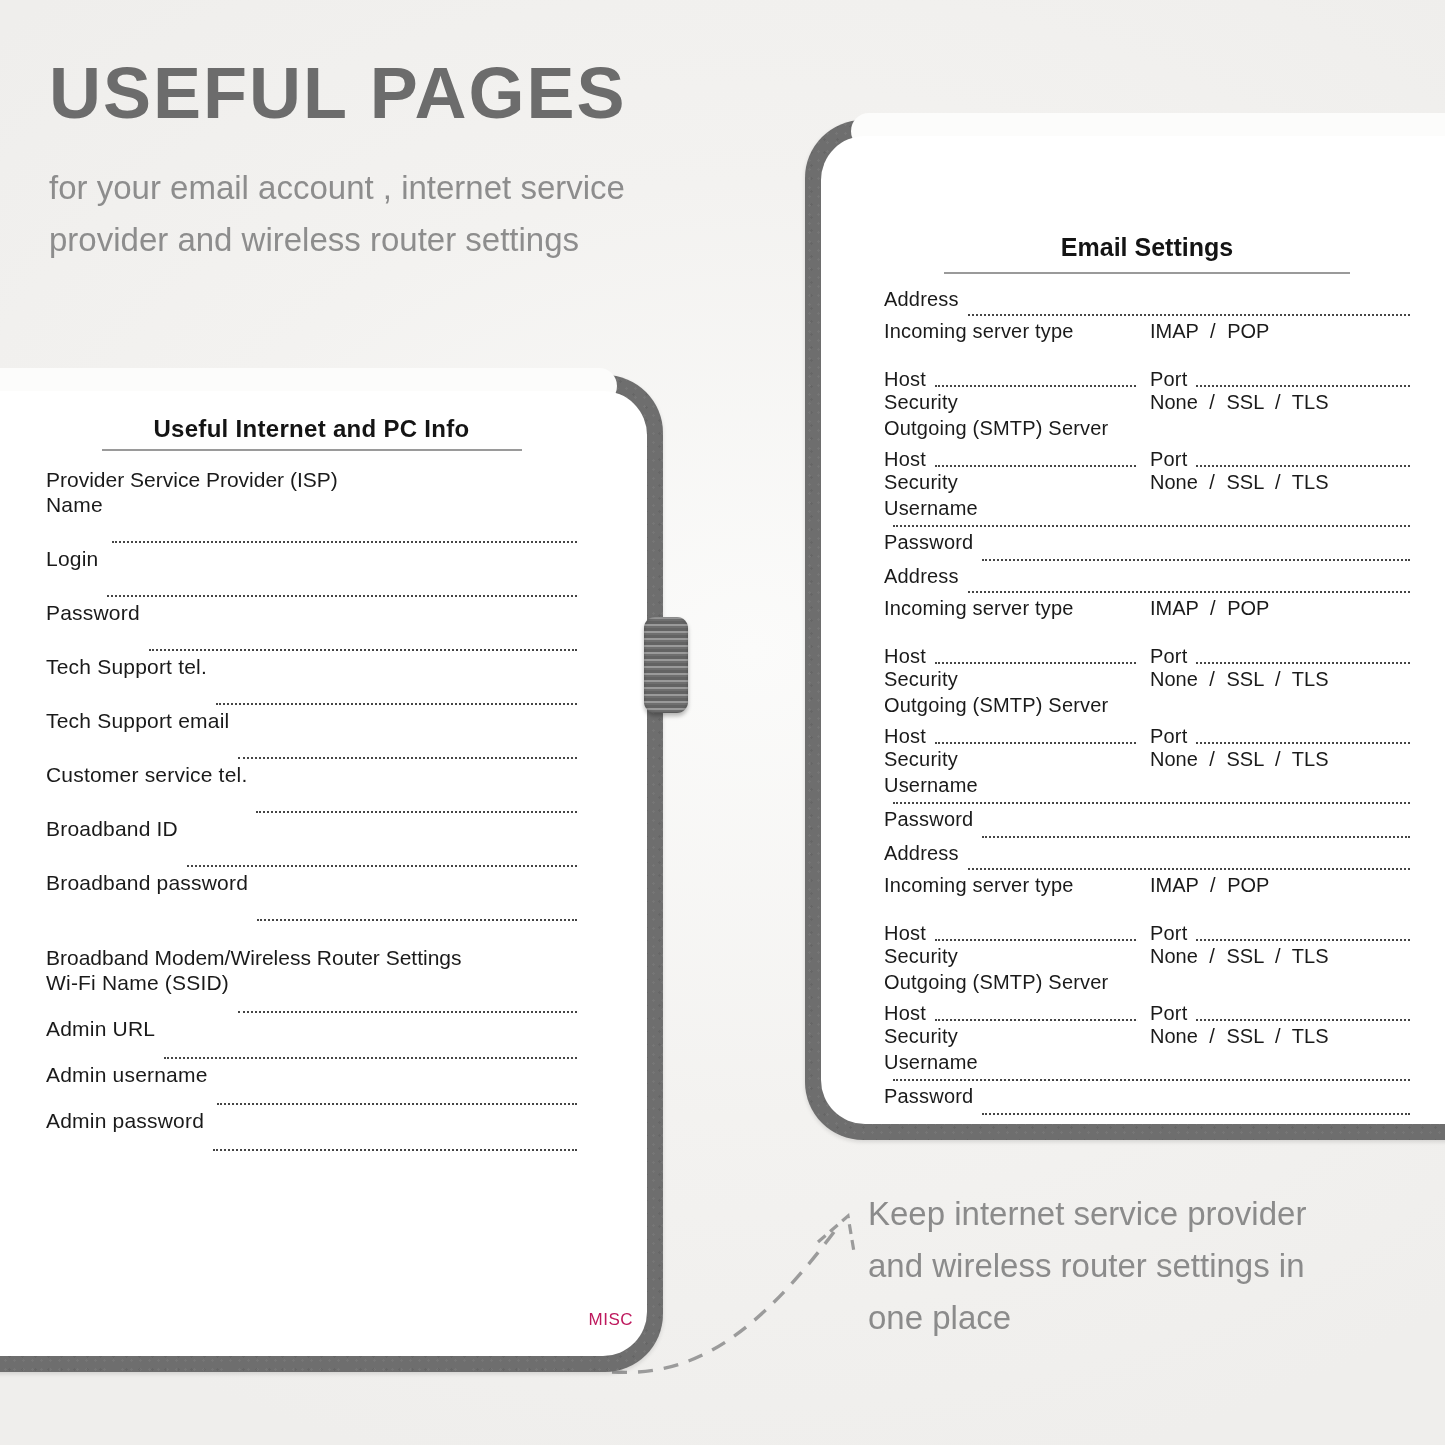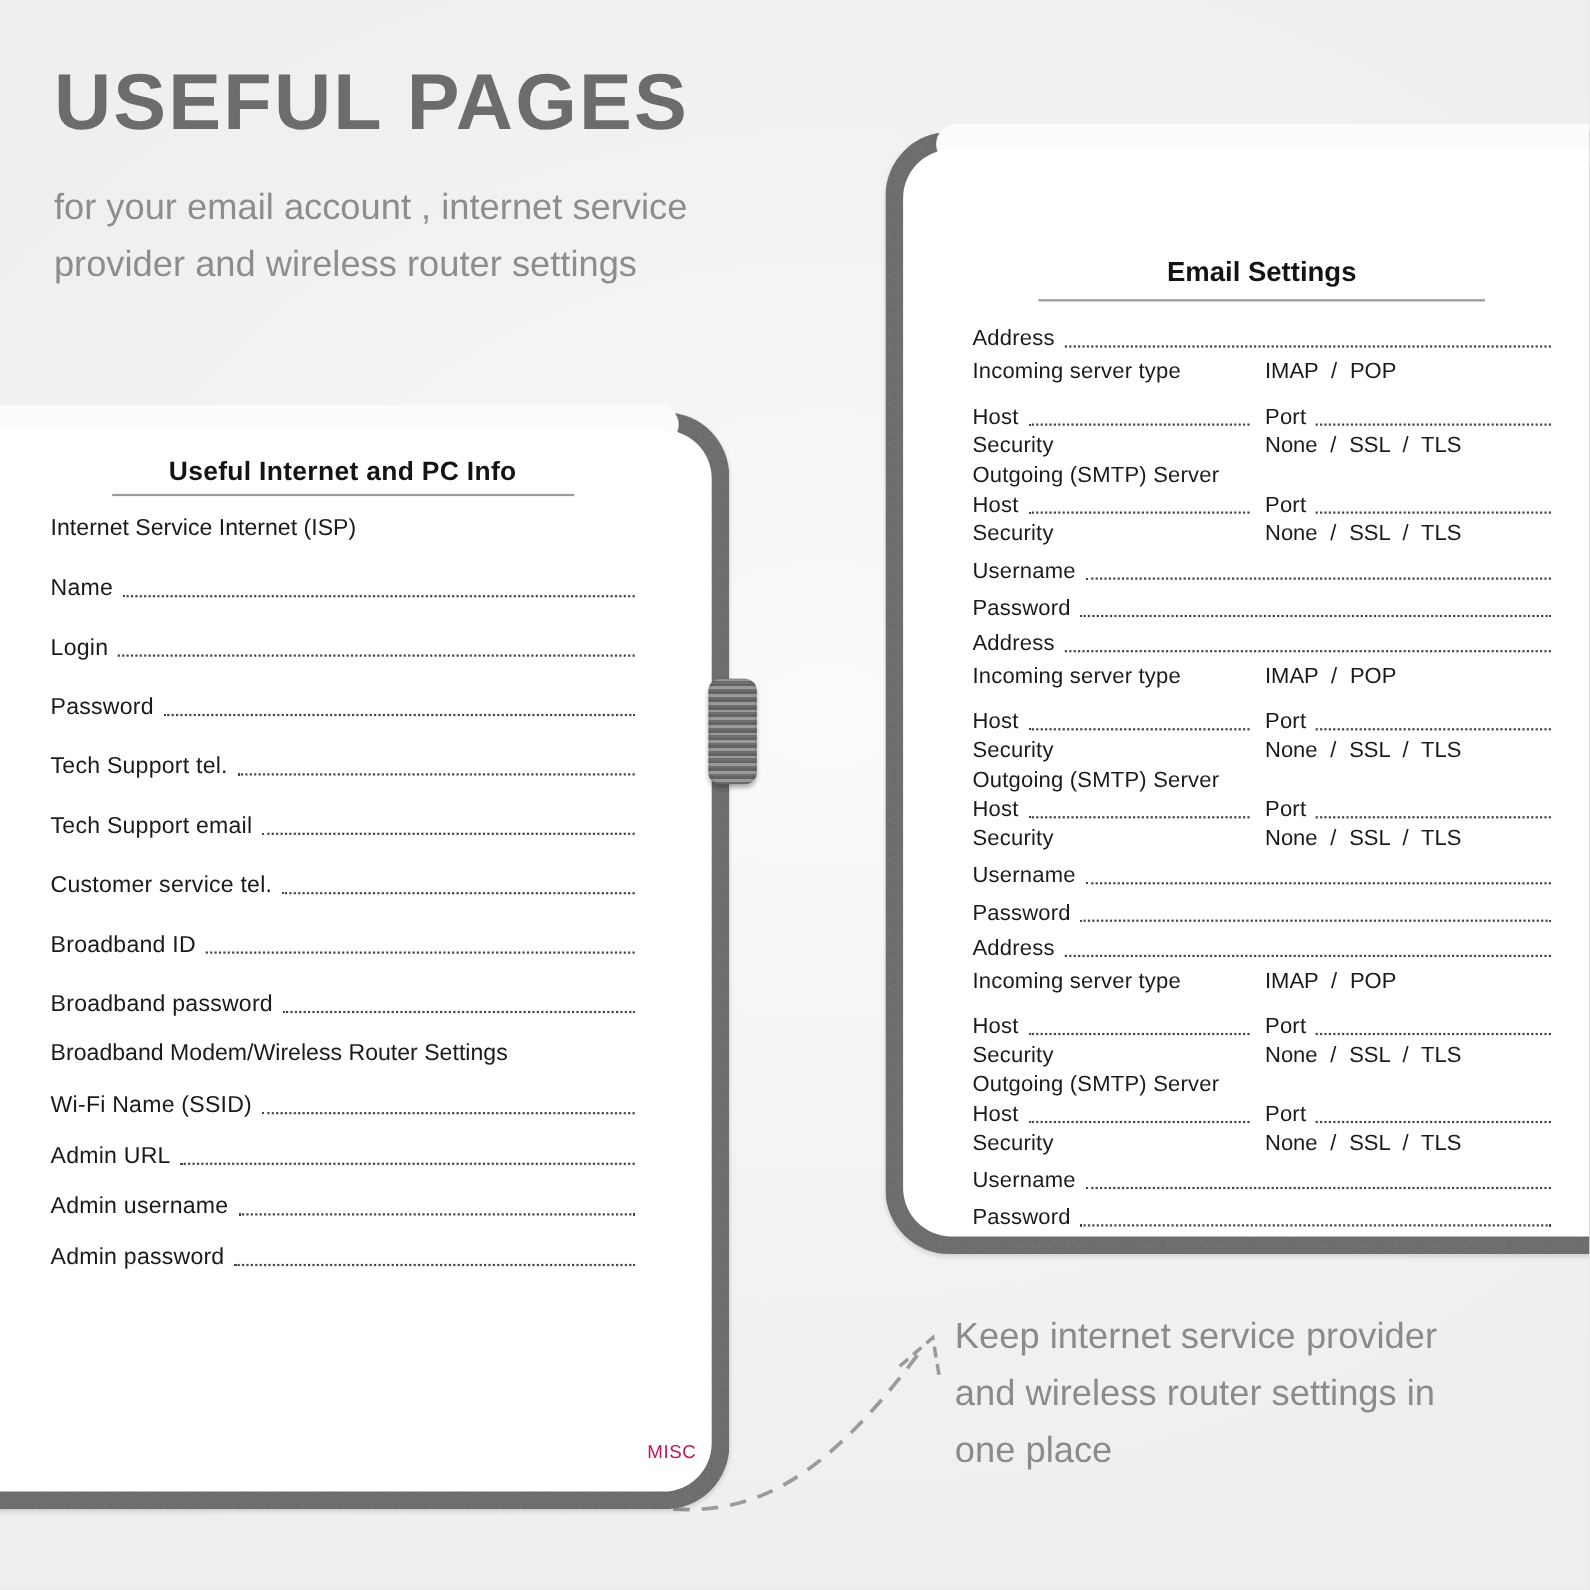--- a/index.html
+++ b/index.html
@@ -40,21 +40,21 @@
     border-radius:11px; z-index:3;
     background:repeating-linear-gradient(180deg,#9a9a9a 0 2.5px,#6f6f6f 2.5px 4.5px,#636363 4.5px 7px);
     box-shadow:0 3px 4px rgba(0,0,0,.28), inset 0 0 3px rgba(0,0,0,.25);
   }
 
   
   .page-title{font-weight:700; color:#141414; text-align:center;}
   .title-underline{height:0; border-bottom:2px solid #9a9a9a;}
   .lbl{color:#1a1a1a; white-space:nowrap; letter-spacing:.2px;}
   .leader{flex:1; border-bottom:2px dotted #454545; margin:0 0 4px 9px;}
-  .row{display:flex; align-items:flex-end;}
+  .row{display:flex; }
 
   
   .lp-content{position:absolute; left:92px; right:70px; top:24px; font-size:21px;}
   .lp-content .page-title{font-size:24px; line-height:28px; letter-spacing:.3px;}
   .lp-content .title-underline{width:420px; margin:6px auto 0;}
   .section-header{margin-top:16px; line-height:26px; color:#1a1a1a;}
   .section-header.s2{margin-top:20px;}
   .field-row.fr1{height:54px;}
   .field-row.fr2{height:46px;}
   .misc-tab{
@@ -66,21 +66,21 @@
   .rp-content{position:absolute; left:63px; right:89px; top:56px; font-size:20px;}
   .rp-content .page-title{font-size:25px; line-height:30px;margin-top:40px;}
   .rp-content .title-underline{width:406px; margin:10px auto 0;}
   .blocks{margin-top:14px;}
   .r-address{height:32px;}
   .r-incoming{height:30px;}
   .spacer{height:14px;}
   .r-hp{height:27px;}
   .r-sec{height:26px;}
   .r-out{height:27px;}
-  .r-user{height:34px;}
+  .r-user{height:34px;flex-direction:column;}
   .r-pass{height:34px;}
   .cell-l{width:266px;}
   .cell-host{width:252px; display:flex; align-items:flex-end;}
   .cell-port{flex:1; display:flex; align-items:flex-end; margin-left:14px;}
   .opt{color:#1a1a1a; word-spacing:6px; white-space:nowrap;}
 
   
   .caption{position:absolute; left:868px; top:1188px; font-size:33px; color:#8b8b8b; line-height:1.58; z-index:1;}
   .arrow-svg{position:absolute; left:580px; top:1180px; z-index:1;}
 </style>
@@ -96,21 +96,21 @@
       <div>provider and wireless router settings</div>
     </div>
   </div>
 
   <div class="notebook notebook-left">
     <div class="page">
       <div class="lp-content">
         <div class="page-title">Useful Internet and PC Info</div>
         <div class="title-underline"></div>
 
-        <div class="section-header">Internet Service Internet  (ISP)</div>
+        <div class="section-header">Provider Service Provider  (ISP)</div>
 
           <div class="row field-row fr1">
             <span class="lbl">Name</span>
             <span class="leader"></span>
           </div>
 
           <div class="row field-row fr1">
             <span class="lbl">Login</span>
             <span class="leader"></span>
           </div>

